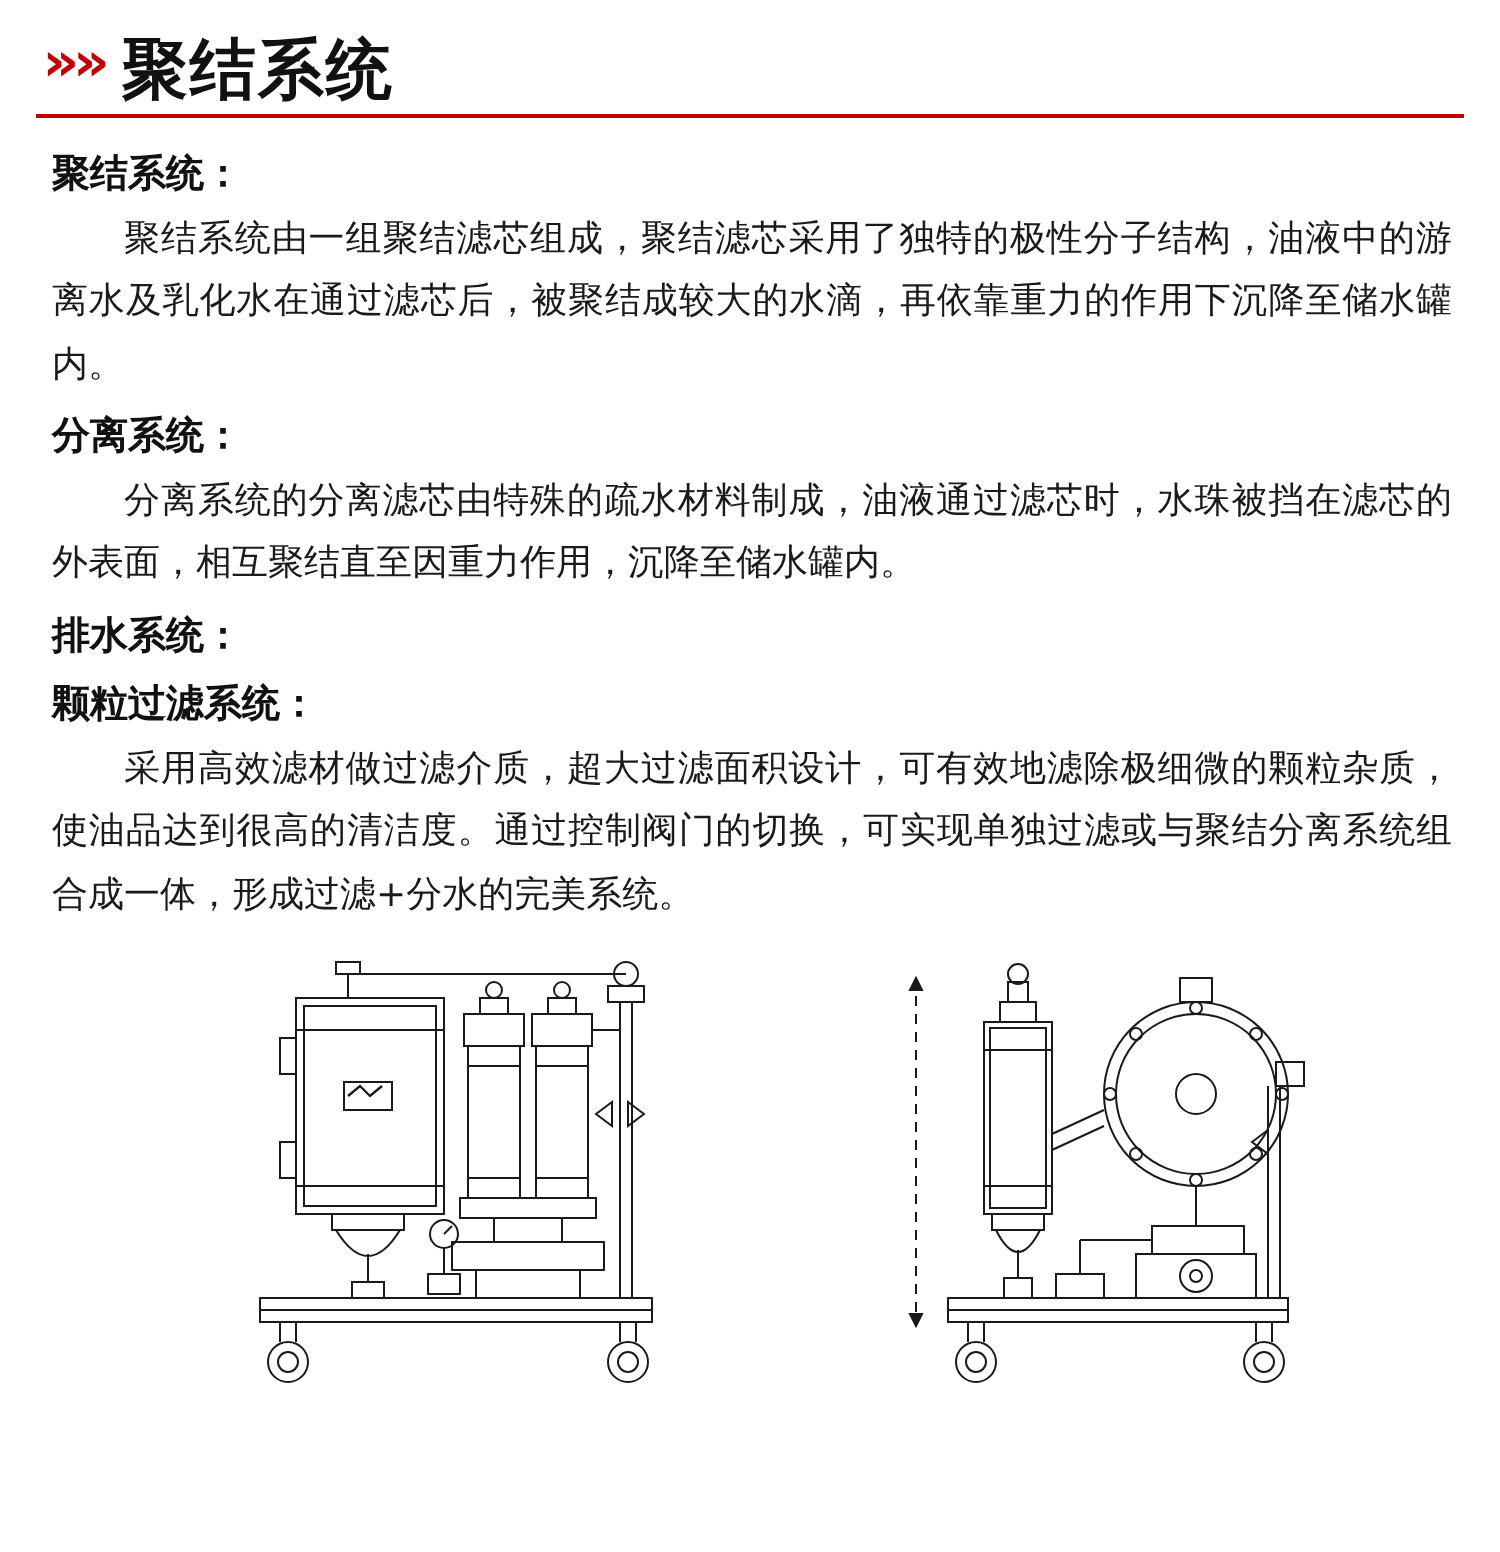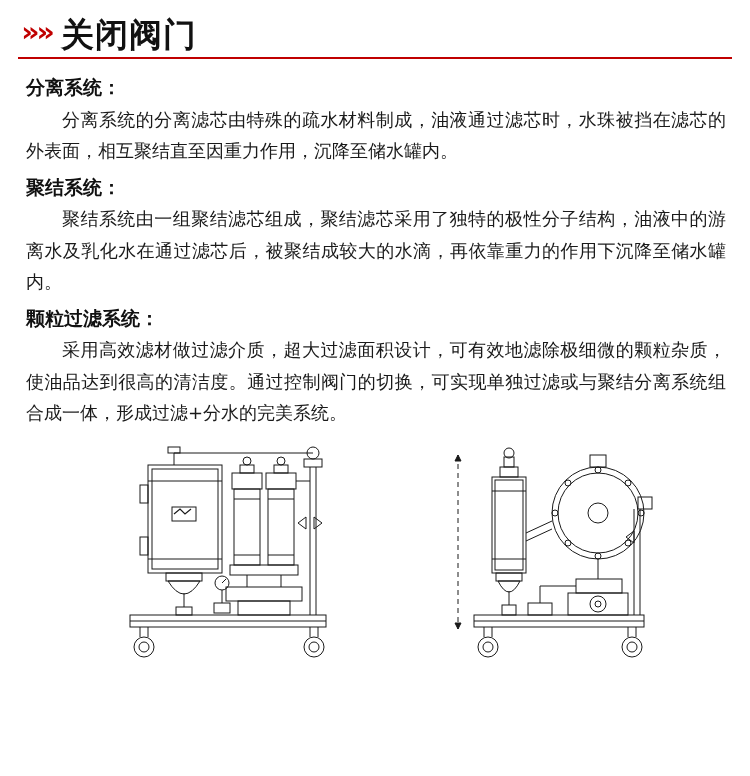--- a/index.html
+++ b/index.html
@@ -94,34 +94,35 @@
     top: 0;
   }
 </style>
 </head>
 <body>
 
 <div class="page">
 
   <div class="header">
     <span class="chev">»»</span>
-    <span class="header-title">关闭阀门</span>
+    <span class="header-title">聚结系统</span>
+  </div>
+
+  <div class="section">
+    <div class="sec-title">聚结系统：</div>
+    <p class="sec-body">聚结系统由一组聚结滤芯组成，聚结滤芯采用了独特的极性分子结构，油液中的游离水及乳化水在通过滤芯后，被聚结成较大的水滴，再依靠重力的作用下沉降至储水罐内。</p>
   </div>
 
   <div class="section">
     <div class="sec-title">分离系统：</div>
     <p class="sec-body">分离系统的分离滤芯由特殊的疏水材料制成，油液通过滤芯时，水珠被挡在滤芯的外表面，相互聚结直至因重力作用，沉降至储水罐内。</p>
   </div>
 
   <div class="section">
-    <div class="sec-title">聚结系统：</div>
-    <p class="sec-body">聚结系统由一组聚结滤芯组成，聚结滤芯采用了独特的极性分子结构，油液中的游离水及乳化水在通过滤芯后，被聚结成较大的水滴，再依靠重力的作用下沉降至储水罐内。</p>
-  </div>
-
-  <div class="section">
+    <div class="sec-title">排水系统：</div>
   </div>
 
   <div class="section">
     <div class="sec-title">颗粒过滤系统：</div>
     <p class="sec-body">采用高效滤材做过滤介质，超大过滤面积设计，可有效地滤除极细微的颗粒杂质，使油品达到很高的清洁度。通过控制阀门的切换，可实现单独过滤或与聚结分离系统组合成一体，形成过滤+分水的完美系统。</p>
   </div>
 
   <div class="figure">
 
     <div class="fig-left">

